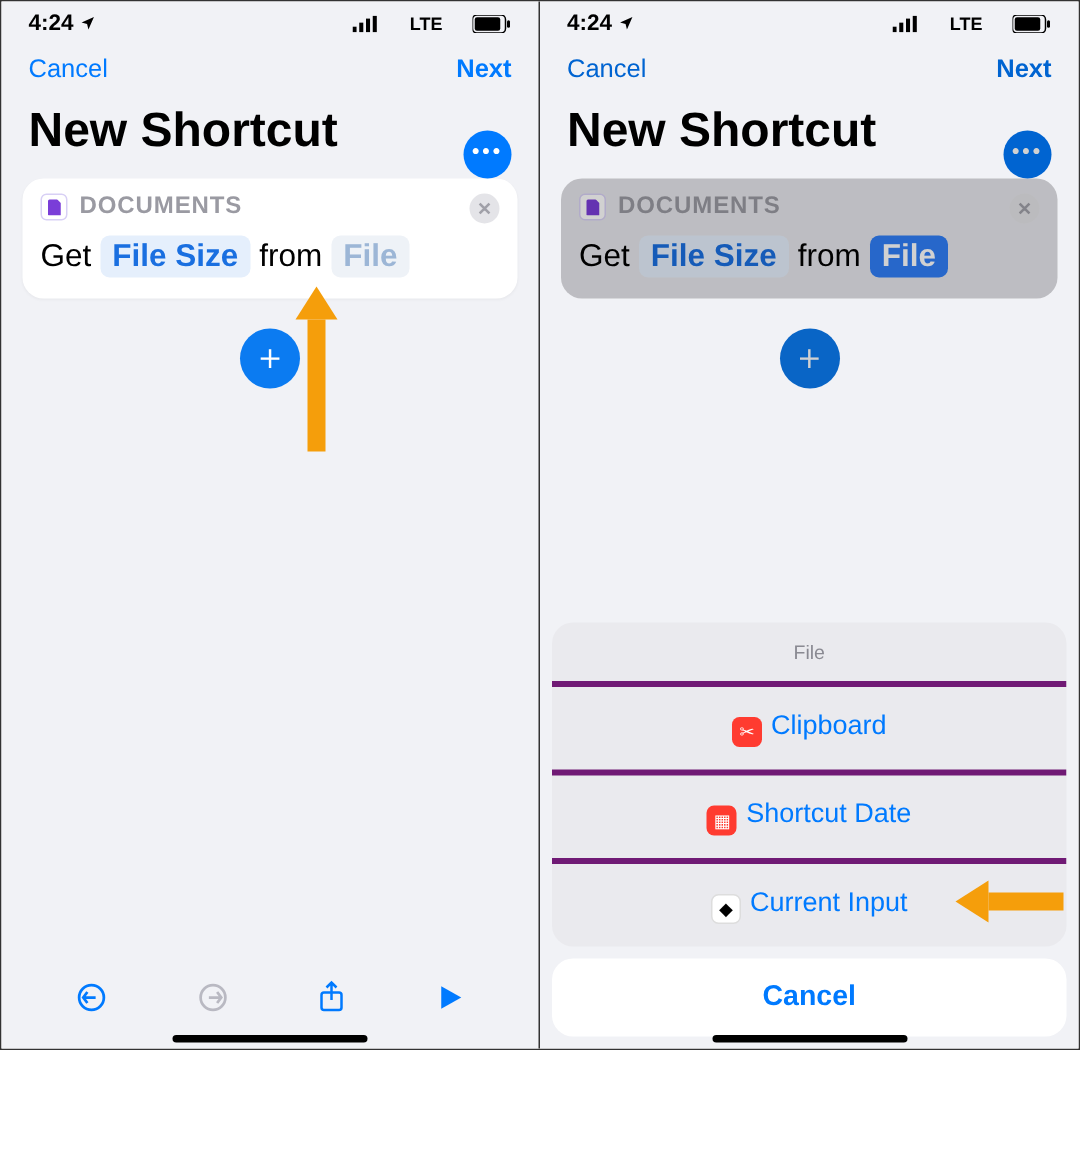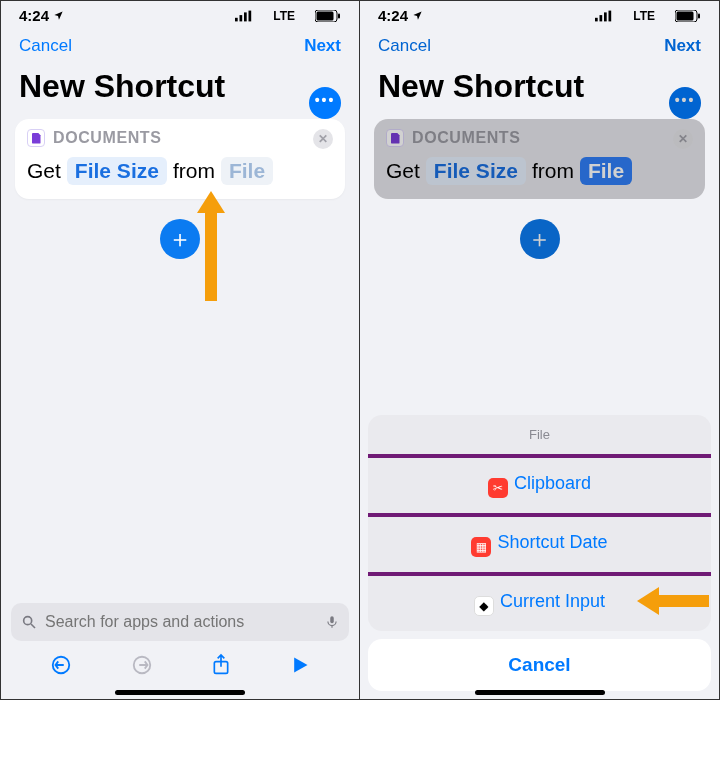--- a/index.html
+++ b/index.html
@@ -115,32 +115,20 @@
 
       <div class="add-btn">
         <span class="add-plus">＋</span>
       </div>
 
       <div class="arrow-up" style="left:196px; top:190px;">
         <div class="head"></div>
         <div class="shaft" style="height:88px;margin:0 auto;"></div>
       </div>
 
-      <div class="searchbar">
-        <svg class="mag-icon" width="16" height="16" viewBox="0 0 24 24" fill="none" stroke="#7a7a82" stroke-width="2.5">
-            <circle cx="10" cy="10" r="6"></circle>
-            <line x1="15" y1="15" x2="21" y2="21"></line>
-          </svg>
-        <input placeholder="Search for apps and actions" style="">
-        <svg class="mic-icon" width="14" height="18" viewBox="0 0 24 24" fill="#7a7a82">
-            <rect x="9" y="2" width="6" height="12" rx="3"></rect>
-            <path d="M5 11a7 7 0 0 0 14 0" fill="none" stroke="#7a7a82" stroke-width="2"></path>
-            <line x1="12" y1="18" x2="12" y2="22" stroke="#7a7a82" stroke-width="2"></line>
-          </svg>
-      </div>
 
       <div class="toolbar">
         <span class="tb-btn accent">
           <svg width="22" height="22" viewBox="0 0 24 24" fill="none" stroke="#007aff" stroke-width="2">
               <circle cx="12" cy="12" r="9"></circle>
               <path d="M9 8l-3 4 3 4M6 12h9a3 3 0 0 1 0 0"></path>
             </svg>
         </span>
         <span class="tb-btn">
           <svg width="22" height="22" viewBox="0 0 24 24" fill="none" stroke="#b9b9c2" stroke-width="2">

